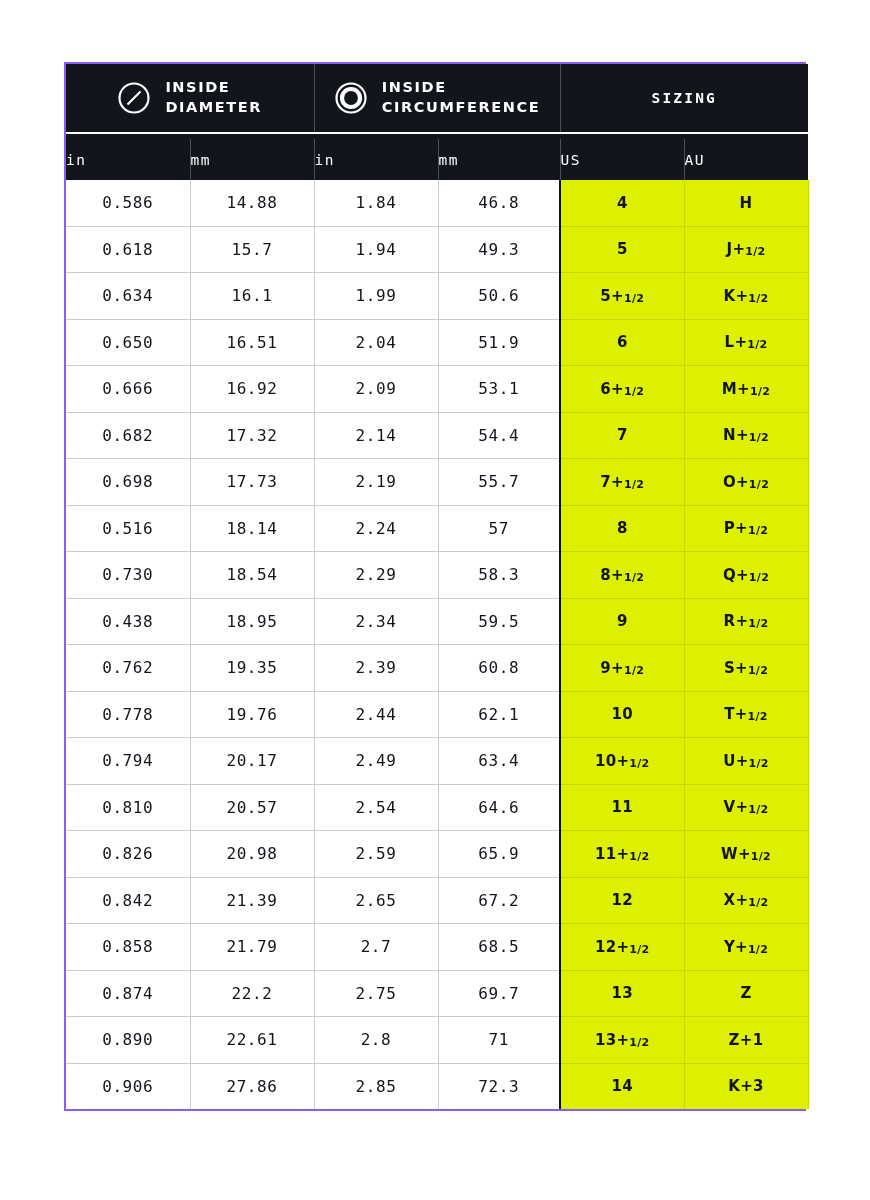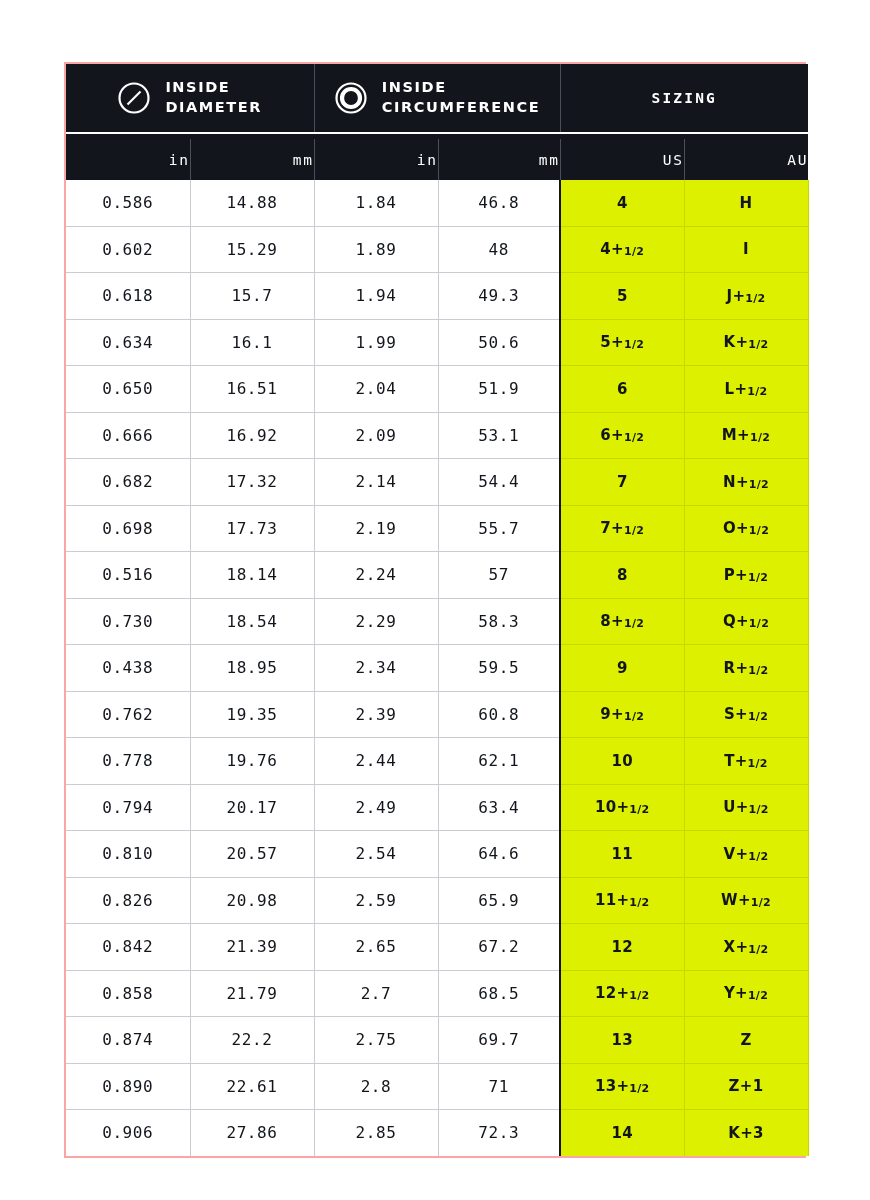--- a/index.html
+++ b/index.html
@@ -18,21 +18,21 @@
     width: 870px;
     height: 1200px;
     background: #ffffff;
     box-sizing: border-box;
   }
   .table-wrap {
     position: absolute;
     left: 64px;
     top: 62px;
     width: 742px;
-    border: 2px solid #fca5a5;
+    border: 2px solid #8b5cf6;
     box-sizing: border-box;
     background: #bef264;
   }
   table.sizing {
     border-collapse: collapse;
     width: 100%;
     table-layout: fixed;
   }
   
   .hdr-group td {
@@ -79,21 +79,21 @@
     padding: 0;
     height: 5px;
     border-top: 2px solid #ffffff;
   }
   
   .hdr-sub td {
     background: #12161c;
     color: #ffffff;
     height: 41px;
     padding: 0;
-    text-align: right;
+    text-align: left;
     vertical-align: middle;
     font-family: "DejaVu Sans Mono", monospace;
     font-size: 14.5px;
     letter-spacing: 1.6px;
     font-weight: 400;
   }
   .hdr-sub td.sep {
     border-right: 1px solid #4a5059;
   }
   
@@ -199,28 +199,20 @@
       <tbody id="tbody">
           <tr>
             <td>0.586</td>
             <td>14.88</td>
             <td>1.84</td>
             <td>46.8</td>
             <td class="size first-size"><span>4</span></td>
             <td class="size last"><span>H</span></td>
           </tr>
           <tr>
-            <td>0.602</td>
-            <td>15.29</td>
-            <td>1.89</td>
-            <td>48</td>
-            <td class="size first-size"><span>4+</span><span class="frac">1/2</span></td>
-            <td class="size last"><span>I</span></td>
-          </tr>
-          <tr>
             <td>0.618</td>
             <td>15.7</td>
             <td>1.94</td>
             <td>49.3</td>
             <td class="size first-size"><span>5</span></td>
             <td class="size last"><span>J+</span><span class="frac">1/2</span></td>
           </tr>
           <tr>
             <td>0.634</td>
             <td>16.1</td>

